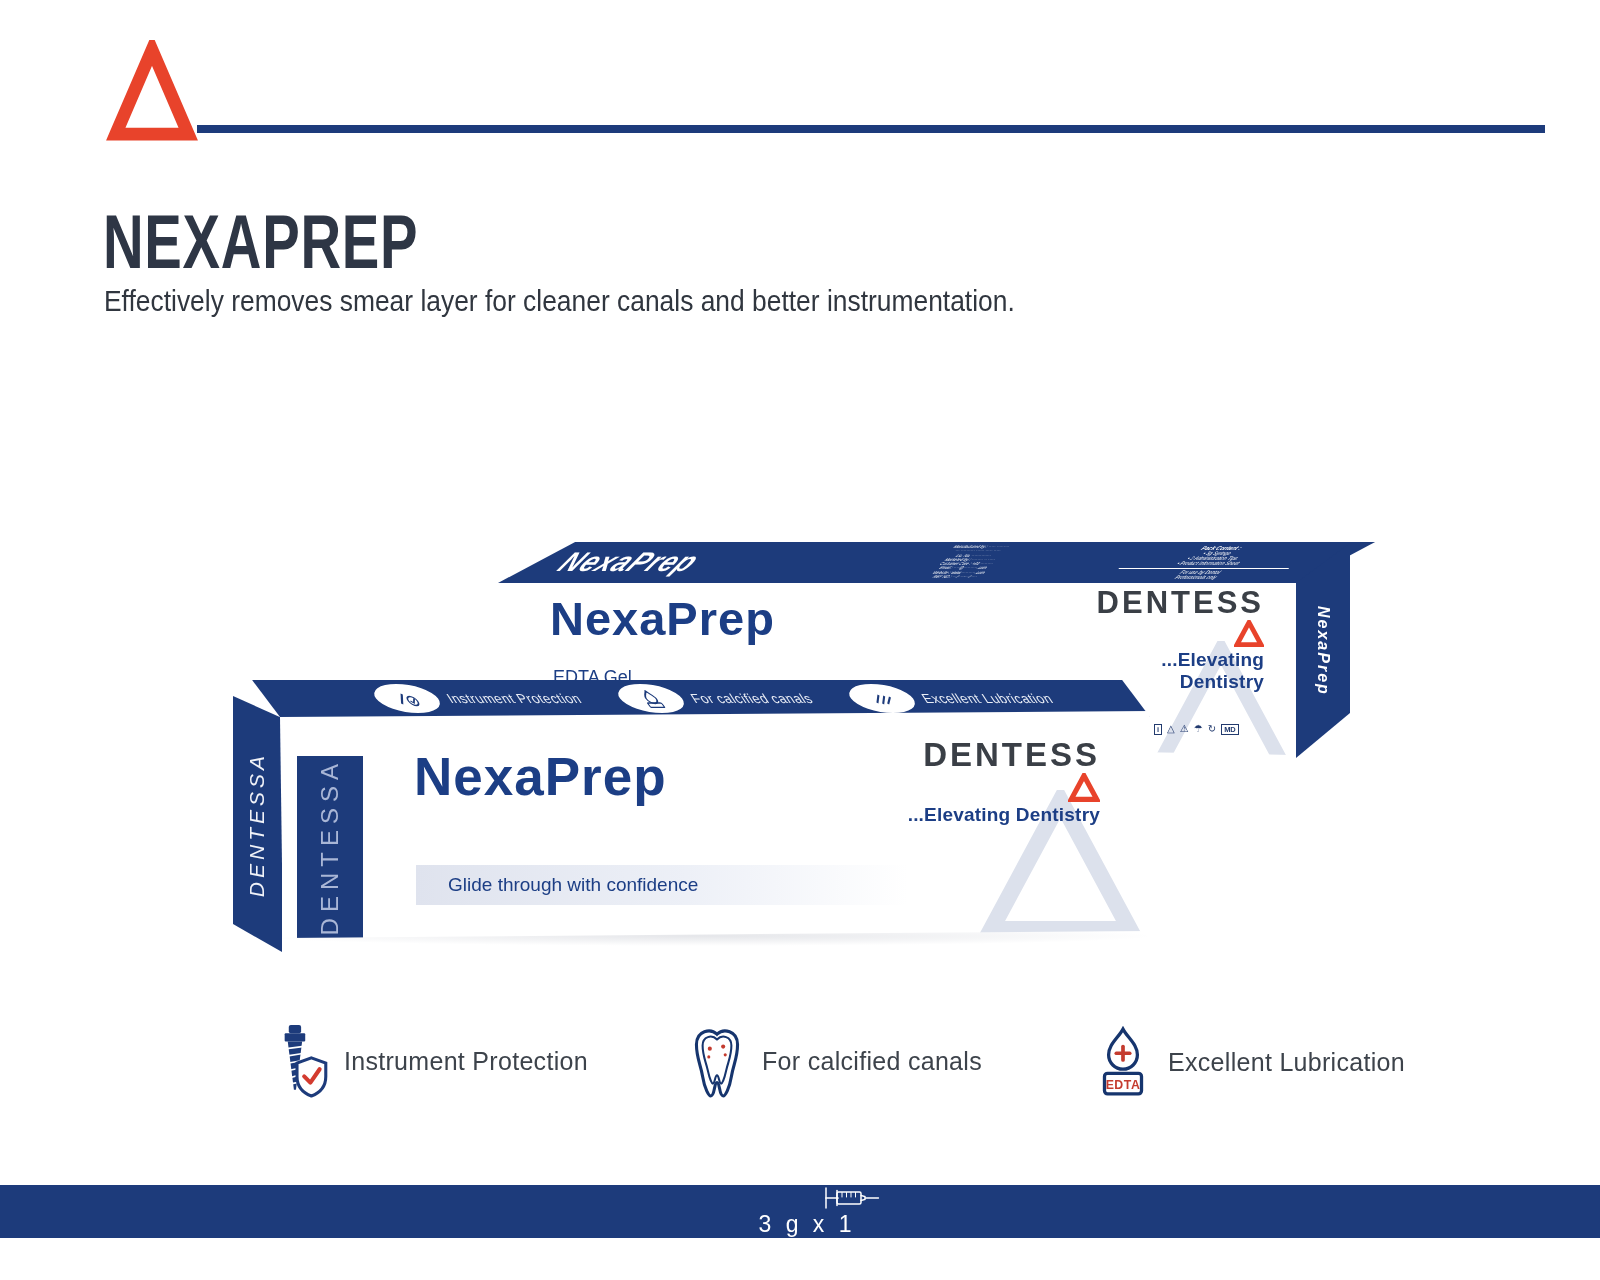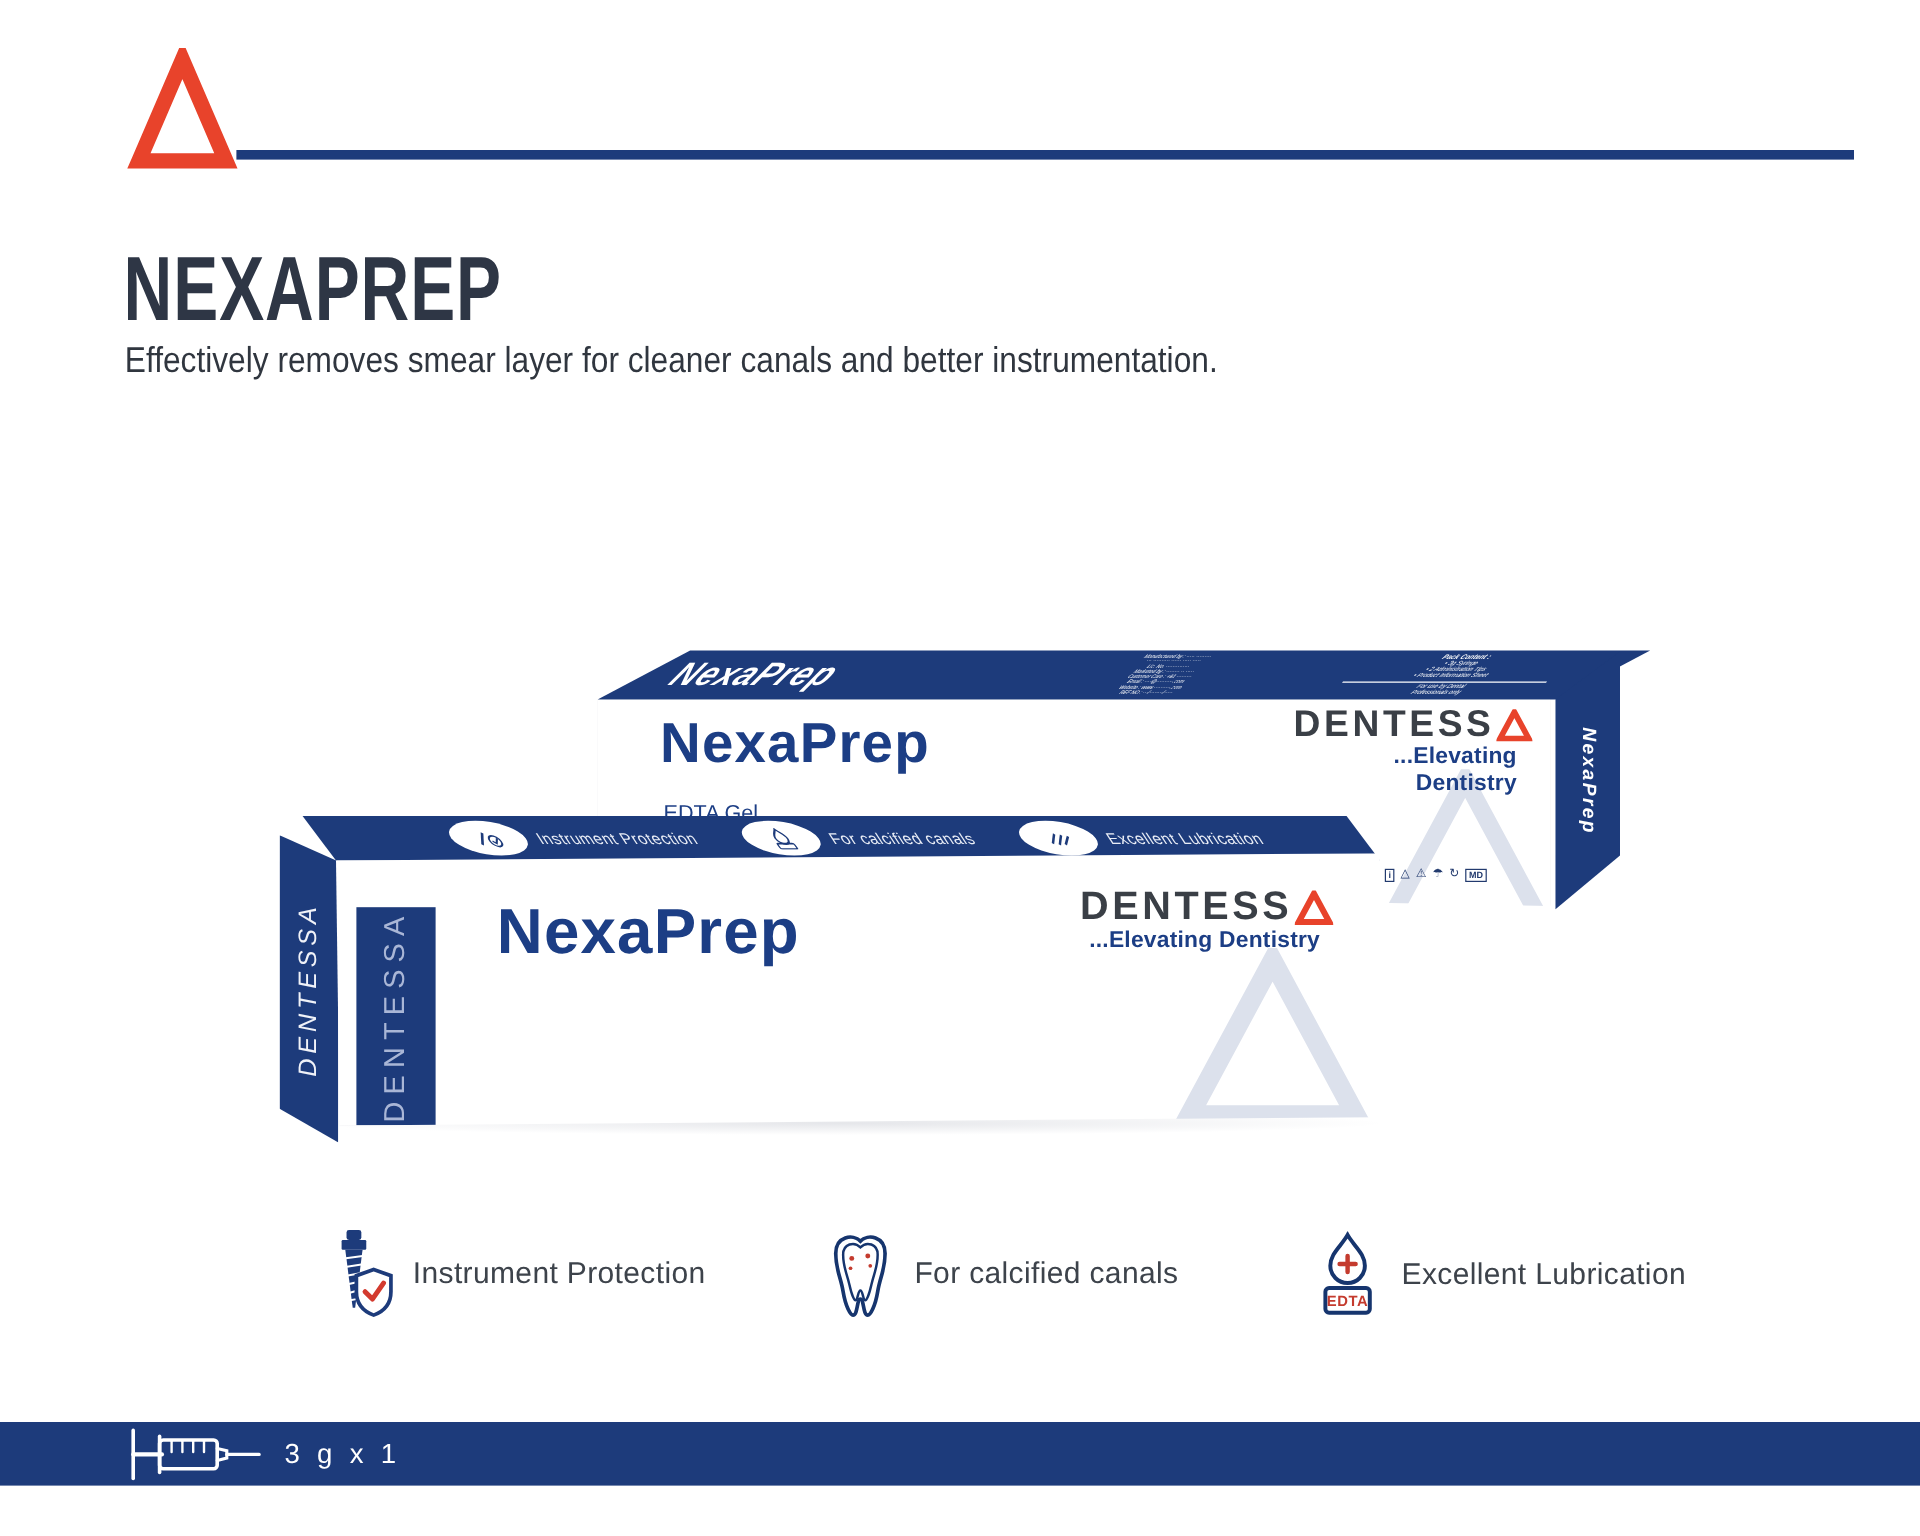--- a/index.html
+++ b/index.html
@@ -70,36 +70,36 @@
   #fb-strip .vtext{color:#a9b6d6;font-size:24px;letter-spacing:6px;font-weight:500;}
   #fb-name{left:136px;top:36px;font-size:53px;font-weight:bold;color:#1c3e85;letter-spacing:1px;}
   #fb-watermark{left:700px;top:80px;width:165px;height:150px;}
   #fb-logo{left:622px;top:28px;width:200px;}
   #fb-band{left:138px;top:155px;width:492px;height:40px;
     background:linear-gradient(90deg,#dfe3ee 0%,#edf0f7 55%,rgba(255,255,255,0) 100%);}
   #fb-band span{display:block;padding-left:32px;line-height:40px;font-size:19px;color:#1c3e85;font-weight:500;}
 
   
   .dentessa-logo{text-align:right;}
-  .logo-row{display:flex;align-items:flex-end;justify-content:space-between;gap:2px;}
+  .logo-row{display:flex;align-items:flex-end;justify-content:center;gap:2px;flex-direction:column;}
   .logo-word{font-weight:600;color:#3a3f46;letter-spacing:3px;line-height:1;}
   .logo-lg .logo-word{font-size:33px;}
   .logo-md .logo-word{font-size:31px;}
   .logo-a{flex:0 0 auto;}
   .logo-tag{color:#1c3e85;font-size:19px;font-weight:600;margin-top:2px;letter-spacing:.2px;}
 
   
   .feature{display:flex;align-items:center;gap:16px;}
   #feature-1{left:266px;top:1024px;}
   #feature-2{left:688px;top:1024px;}
   #feature-3{left:1094px;top:1026px;}
   .feature-label{font-size:25px;color:#3d434b;letter-spacing:.3px;white-space:nowrap;}
 
   
-  #footer-bar{left:0;top:1185px;width:1600px;height:53px;display:flex;align-items:center;}
+  #footer-bar{left:0;top:1185px;width:1600px;height:53px;display:flex;align-items:center;flex-direction:column;}
   #syringe{margin-left:103px;}
   #pack-size{color:#fff;font-size:23px;letter-spacing:4px;margin-left:14px;}
 </style>
 </head>
 <body>
 
 <svg id="brand-triangle" class="abs" viewBox="0 0 100 104">
   <path d="M13 96 L50 10 L87 96 Z" fill="none" stroke="#e8432b" stroke-width="13" stroke-miterlimit="12"></path>
 </svg>
 <div id="header-line" class="abs"></div>
@@ -215,20 +215,23 @@
     <path d="M50 6 L92 84 L8 84 Z" fill="none" stroke="#dce1ec" stroke-width="10" stroke-miterlimit="10"></path>
   </svg>
   <div id="fb-logo" class="abs dentessa-logo logo-lg">
     <div class="logo-row">
       <span class="logo-word">DENTESS</span>
       <svg class="logo-a" width="32" height="29" viewBox="0 0 100 90">
         <path d="M50 8 L90 82 L10 82 Z" fill="none" stroke="#e8432b" stroke-width="16" stroke-miterlimit="12"></path>
       </svg>
     </div>
     <div class="logo-tag">...Elevating Dentistry</div>
+  </div>
+  <div id="fb-band" class="abs">
+    <span>Glide through with confidence</span>
   </div>
 </div>
 
 <div id="feature-1" class="abs feature">
   <svg width="62" height="74" viewBox="0 0 60 72">
     <rect x="22" y="1" width="12" height="8" rx="2" fill="#1d3b7b"></rect>
     <rect x="18" y="9" width="20" height="8" rx="1" fill="#1d3b7b"></rect>
     <path d="M21 17 L35 17 L29 64 L27 64 Z" fill="#1d3b7b"></path>
     <g stroke="#ffffff" stroke-width="1.6">
       <line x1="20" y1="24" x2="35" y2="22"></line>

